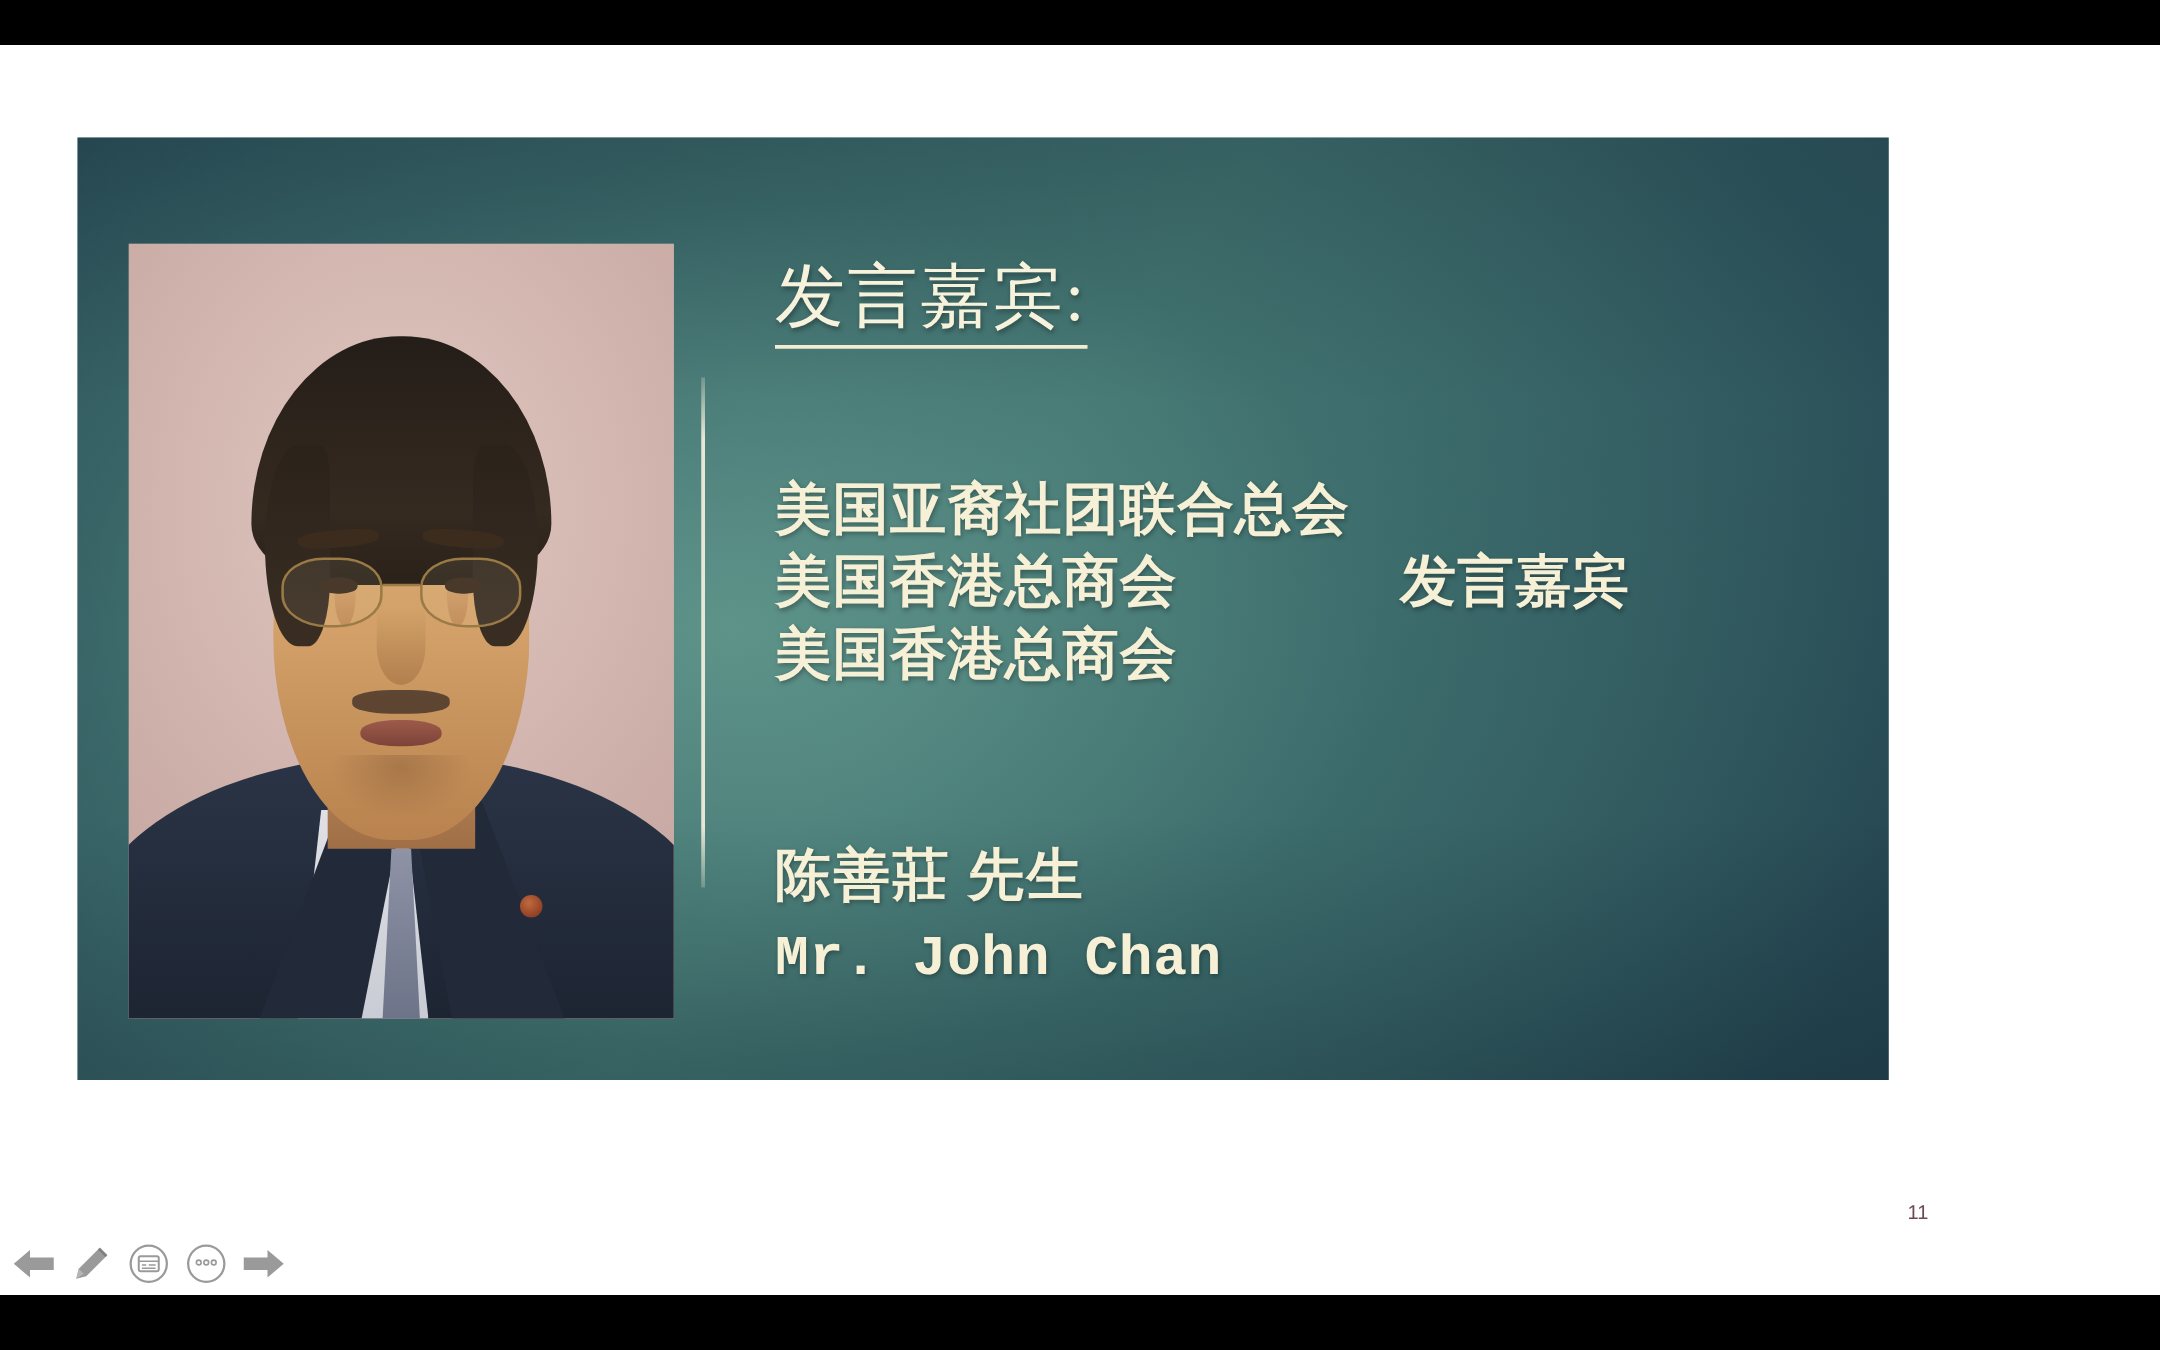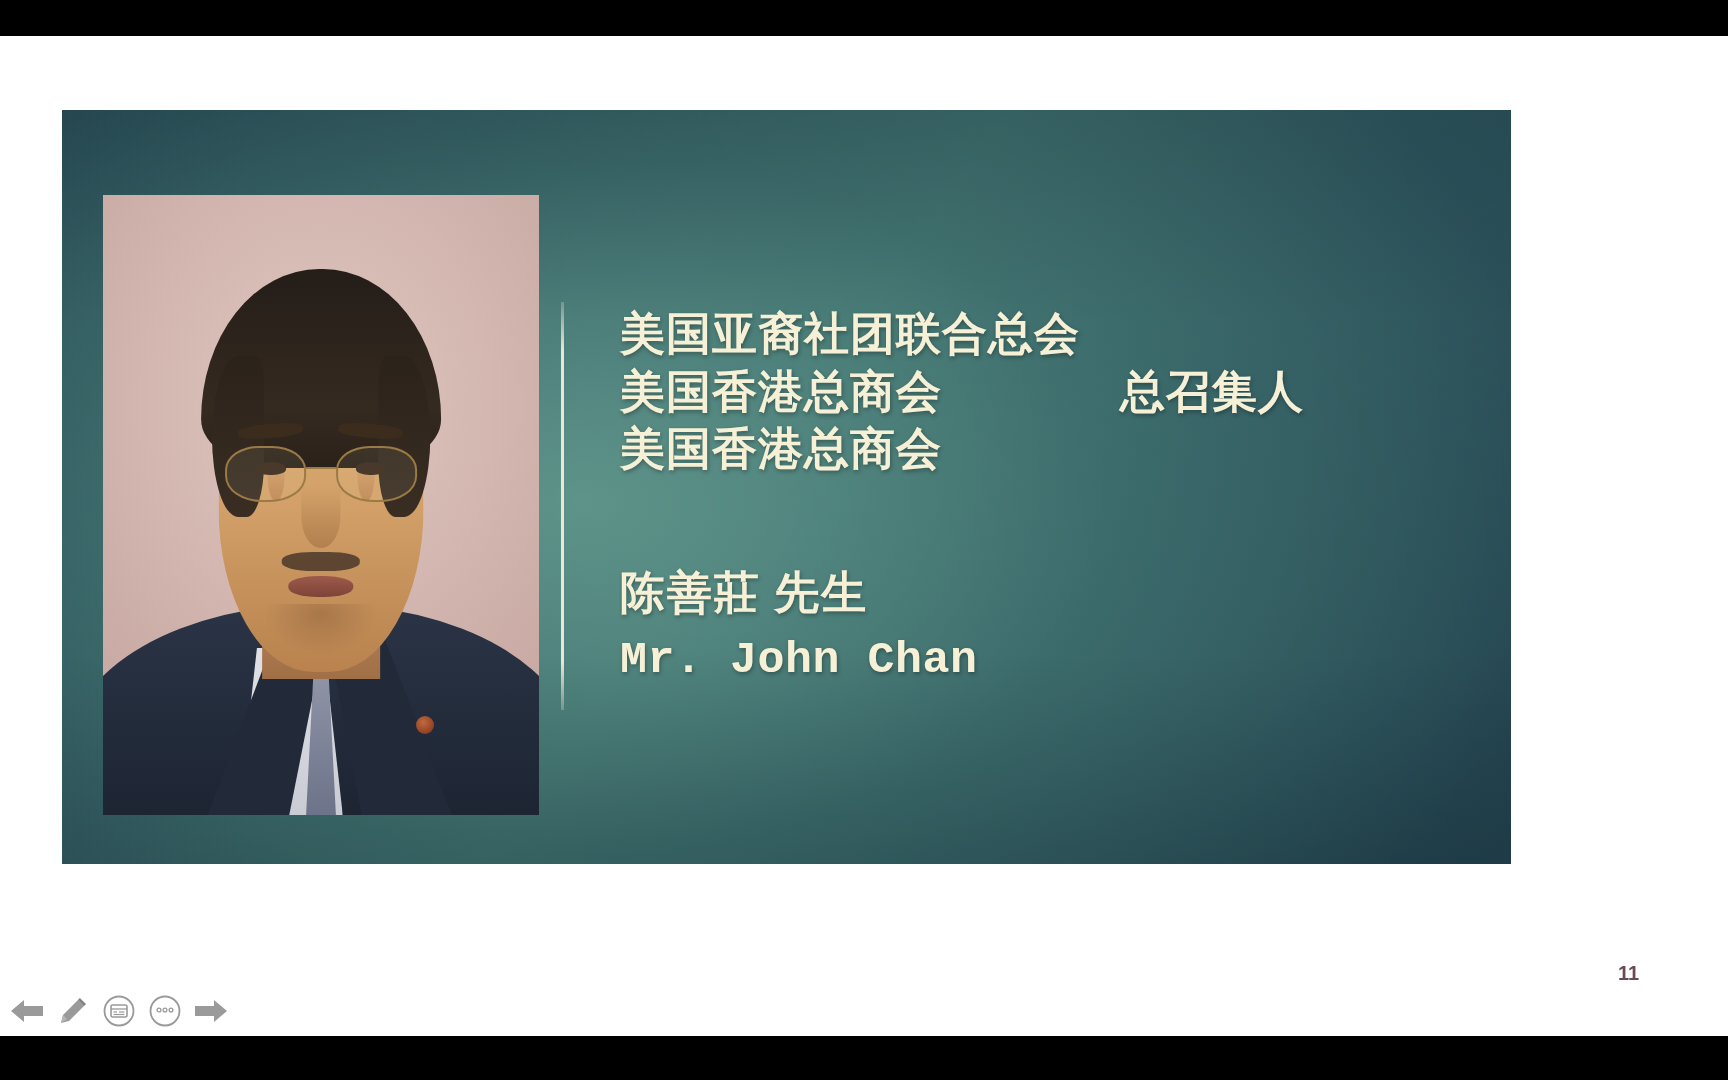--- a/index.html
+++ b/index.html
@@ -223,21 +223,21 @@
     line-height:1.28;
     font-weight:700;
     letter-spacing:1px;
     color:#f6f0d6;
     text-shadow:1px 2px 4px rgba(0,0,0,0.32);
   }
   .role-org{ width:500px; }
   .role-title{ width:300px; }
 
   #person{
-    margin-top:84px;
+    margin-top:118px;
   }
   #person-cn{
     font-size:45px;
     font-weight:700;
     letter-spacing:2px;
     color:#f6f0d6;
     text-shadow:1px 2px 4px rgba(0,0,0,0.32);
   }
   #person-en{
     margin-top:12px;
@@ -245,26 +245,25 @@
     font-weight:700;
     letter-spacing:0.5px;
     color:#f6f0d6;
     text-shadow:1px 2px 4px rgba(0,0,0,0.32);
     font-family:Liberation Mono, monospace;
   }
 
   
   #page-number{
     position:absolute;
-    left:1618px; top:962px;
+    left:1526px; top:962px;
     font-family:"Liberation Sans", sans-serif;
-    font-size:20px;
+    font-size:16px;
     color:#6b4a52;
     z-index:6;
-    font-weight:bold;
   }
 
   
   #toolbar{
     position:absolute;
     left:8px; top:990px;
     height:42px;
     display:flex;
     align-items:center;
     gap:8px;
@@ -327,30 +326,31 @@
       <div class="nose"></div>
       <div class="mustache"></div>
       <div class="mouth"></div>
       <div class="chin-shadow"></div>
     </div>
 
     <div id="divider"></div>
 
     <div id="content">
 
+      <div id="headline">发言嘉宾:</div>
 
       <div id="roles">
 
         <div class="role-row">
           <span class="role-org">美国亚裔社团联合总会</span>
         </div>
 
         <div class="role-row">
           <span class="role-org">美国香港总商会</span>
-          <span class="role-title">总召集人</span>
+          <span class="role-title">发言嘉宾</span>
         </div>
 
         <div class="role-row">
           <span class="role-org">美国香港总商会</span>
         </div>
 
       </div>
 
       <div id="person">
         <div id="person-cn">陈善莊  先生</div>

